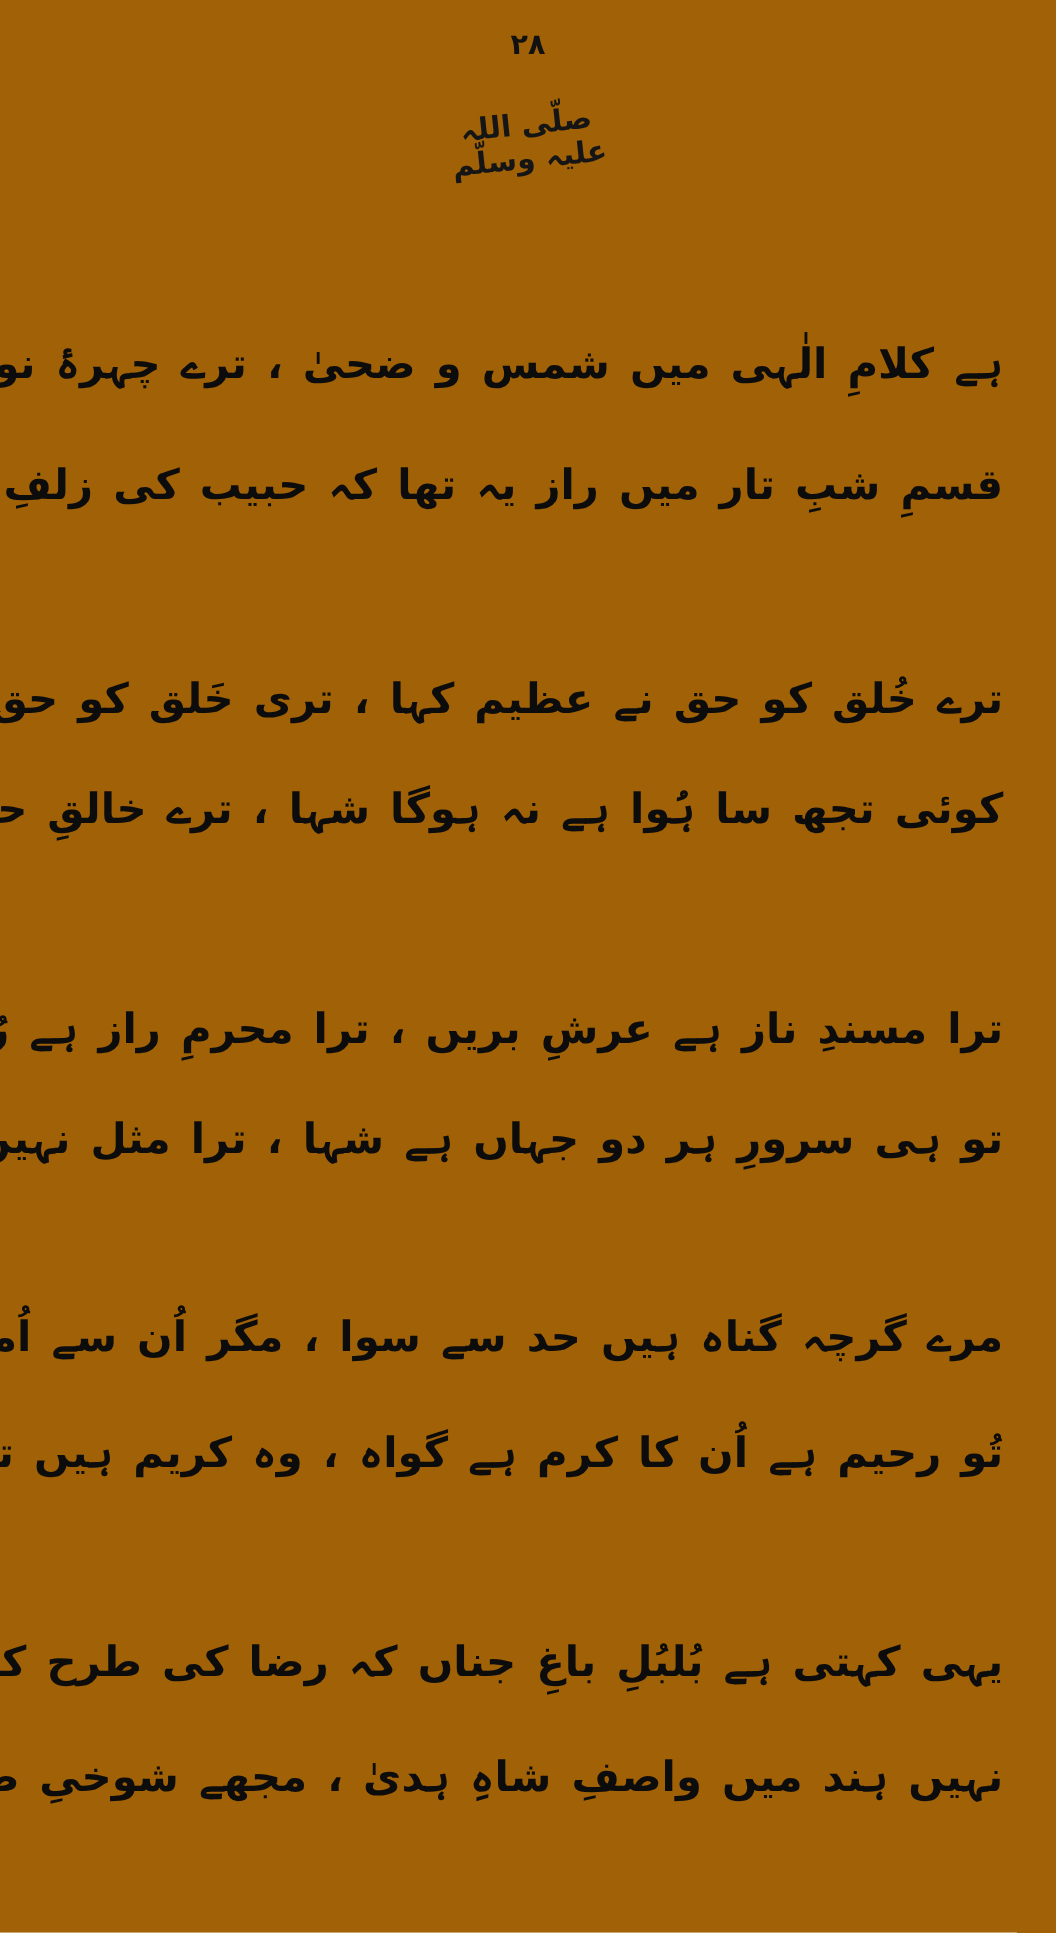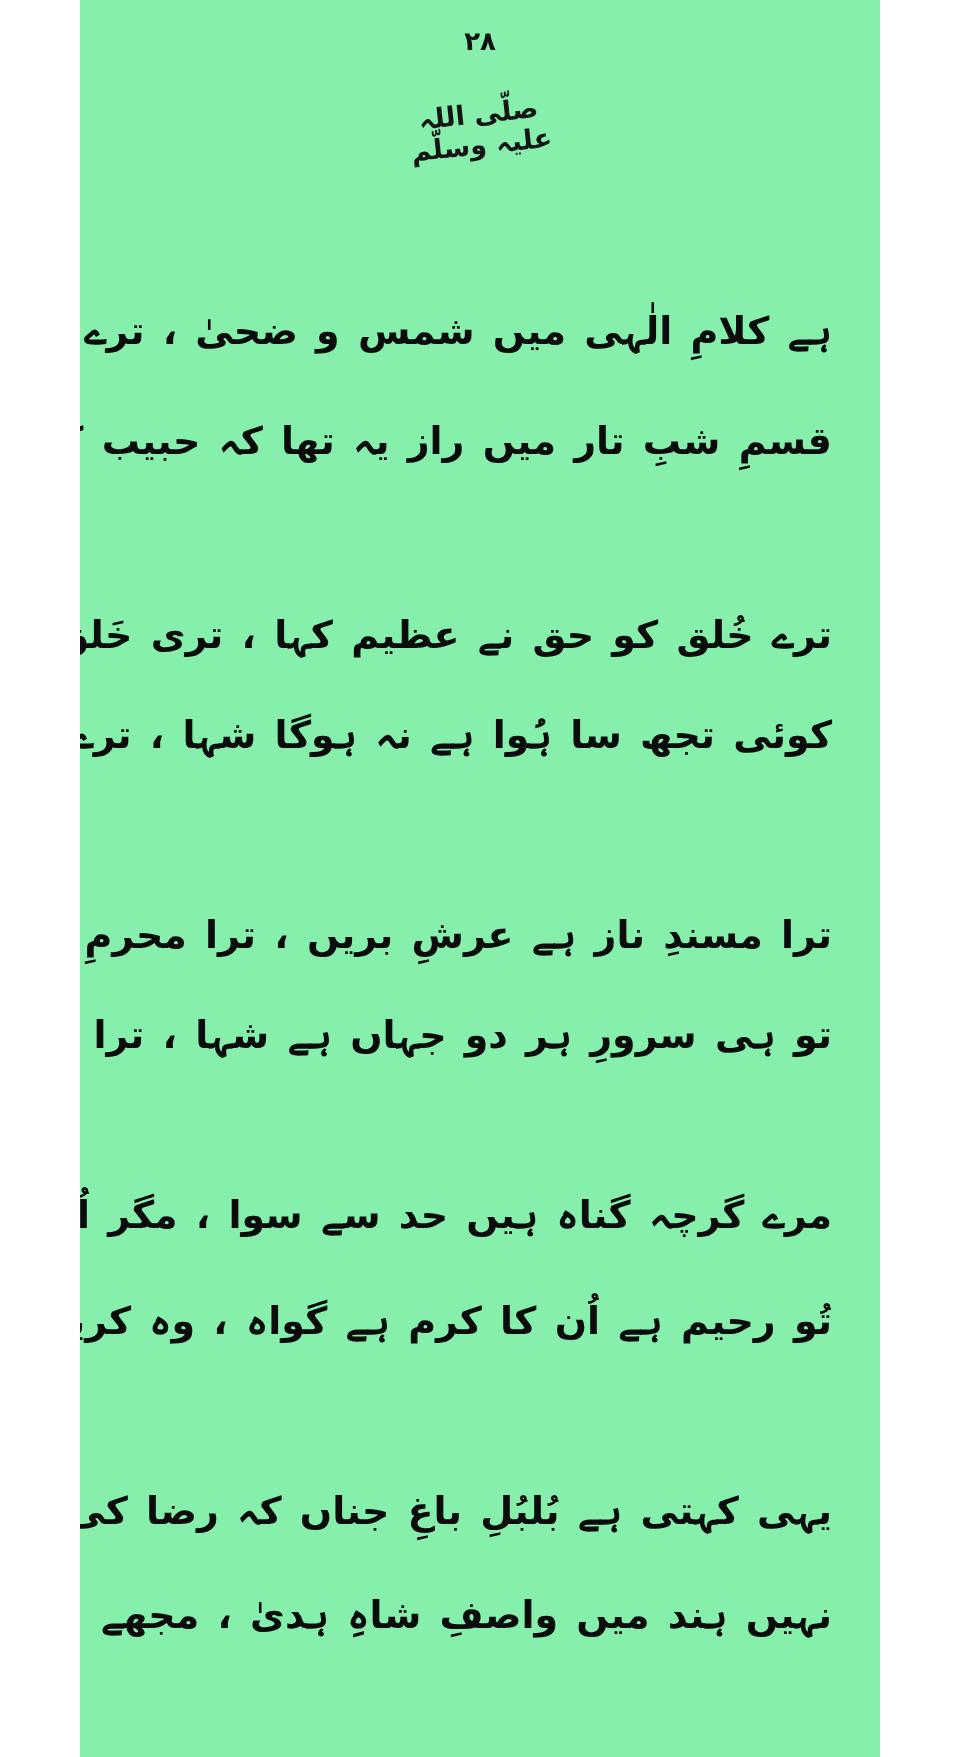--- a/index.html
+++ b/index.html
@@ -2,24 +2,24 @@
 <html lang="ur"><head>
 <meta charset="utf-8">
 <style>
   html, body {
     margin: 0;
     padding: 0;
     background: #ffffff;
   }
   .page {
     position: relative;
-    width: 800px;
+    width: 960px;
     height: 1757px;
     margin: 0 auto;
-    background: #86efac;
+    background: #a16207;
     overflow: hidden;
     font-family: "DejaVu Sans", sans-serif;
     color: #0a0a0a;
   }
   .page-number {
     position: absolute;
     top: 26px;
     left: 0;
     width: 100%;
     text-align: center;

